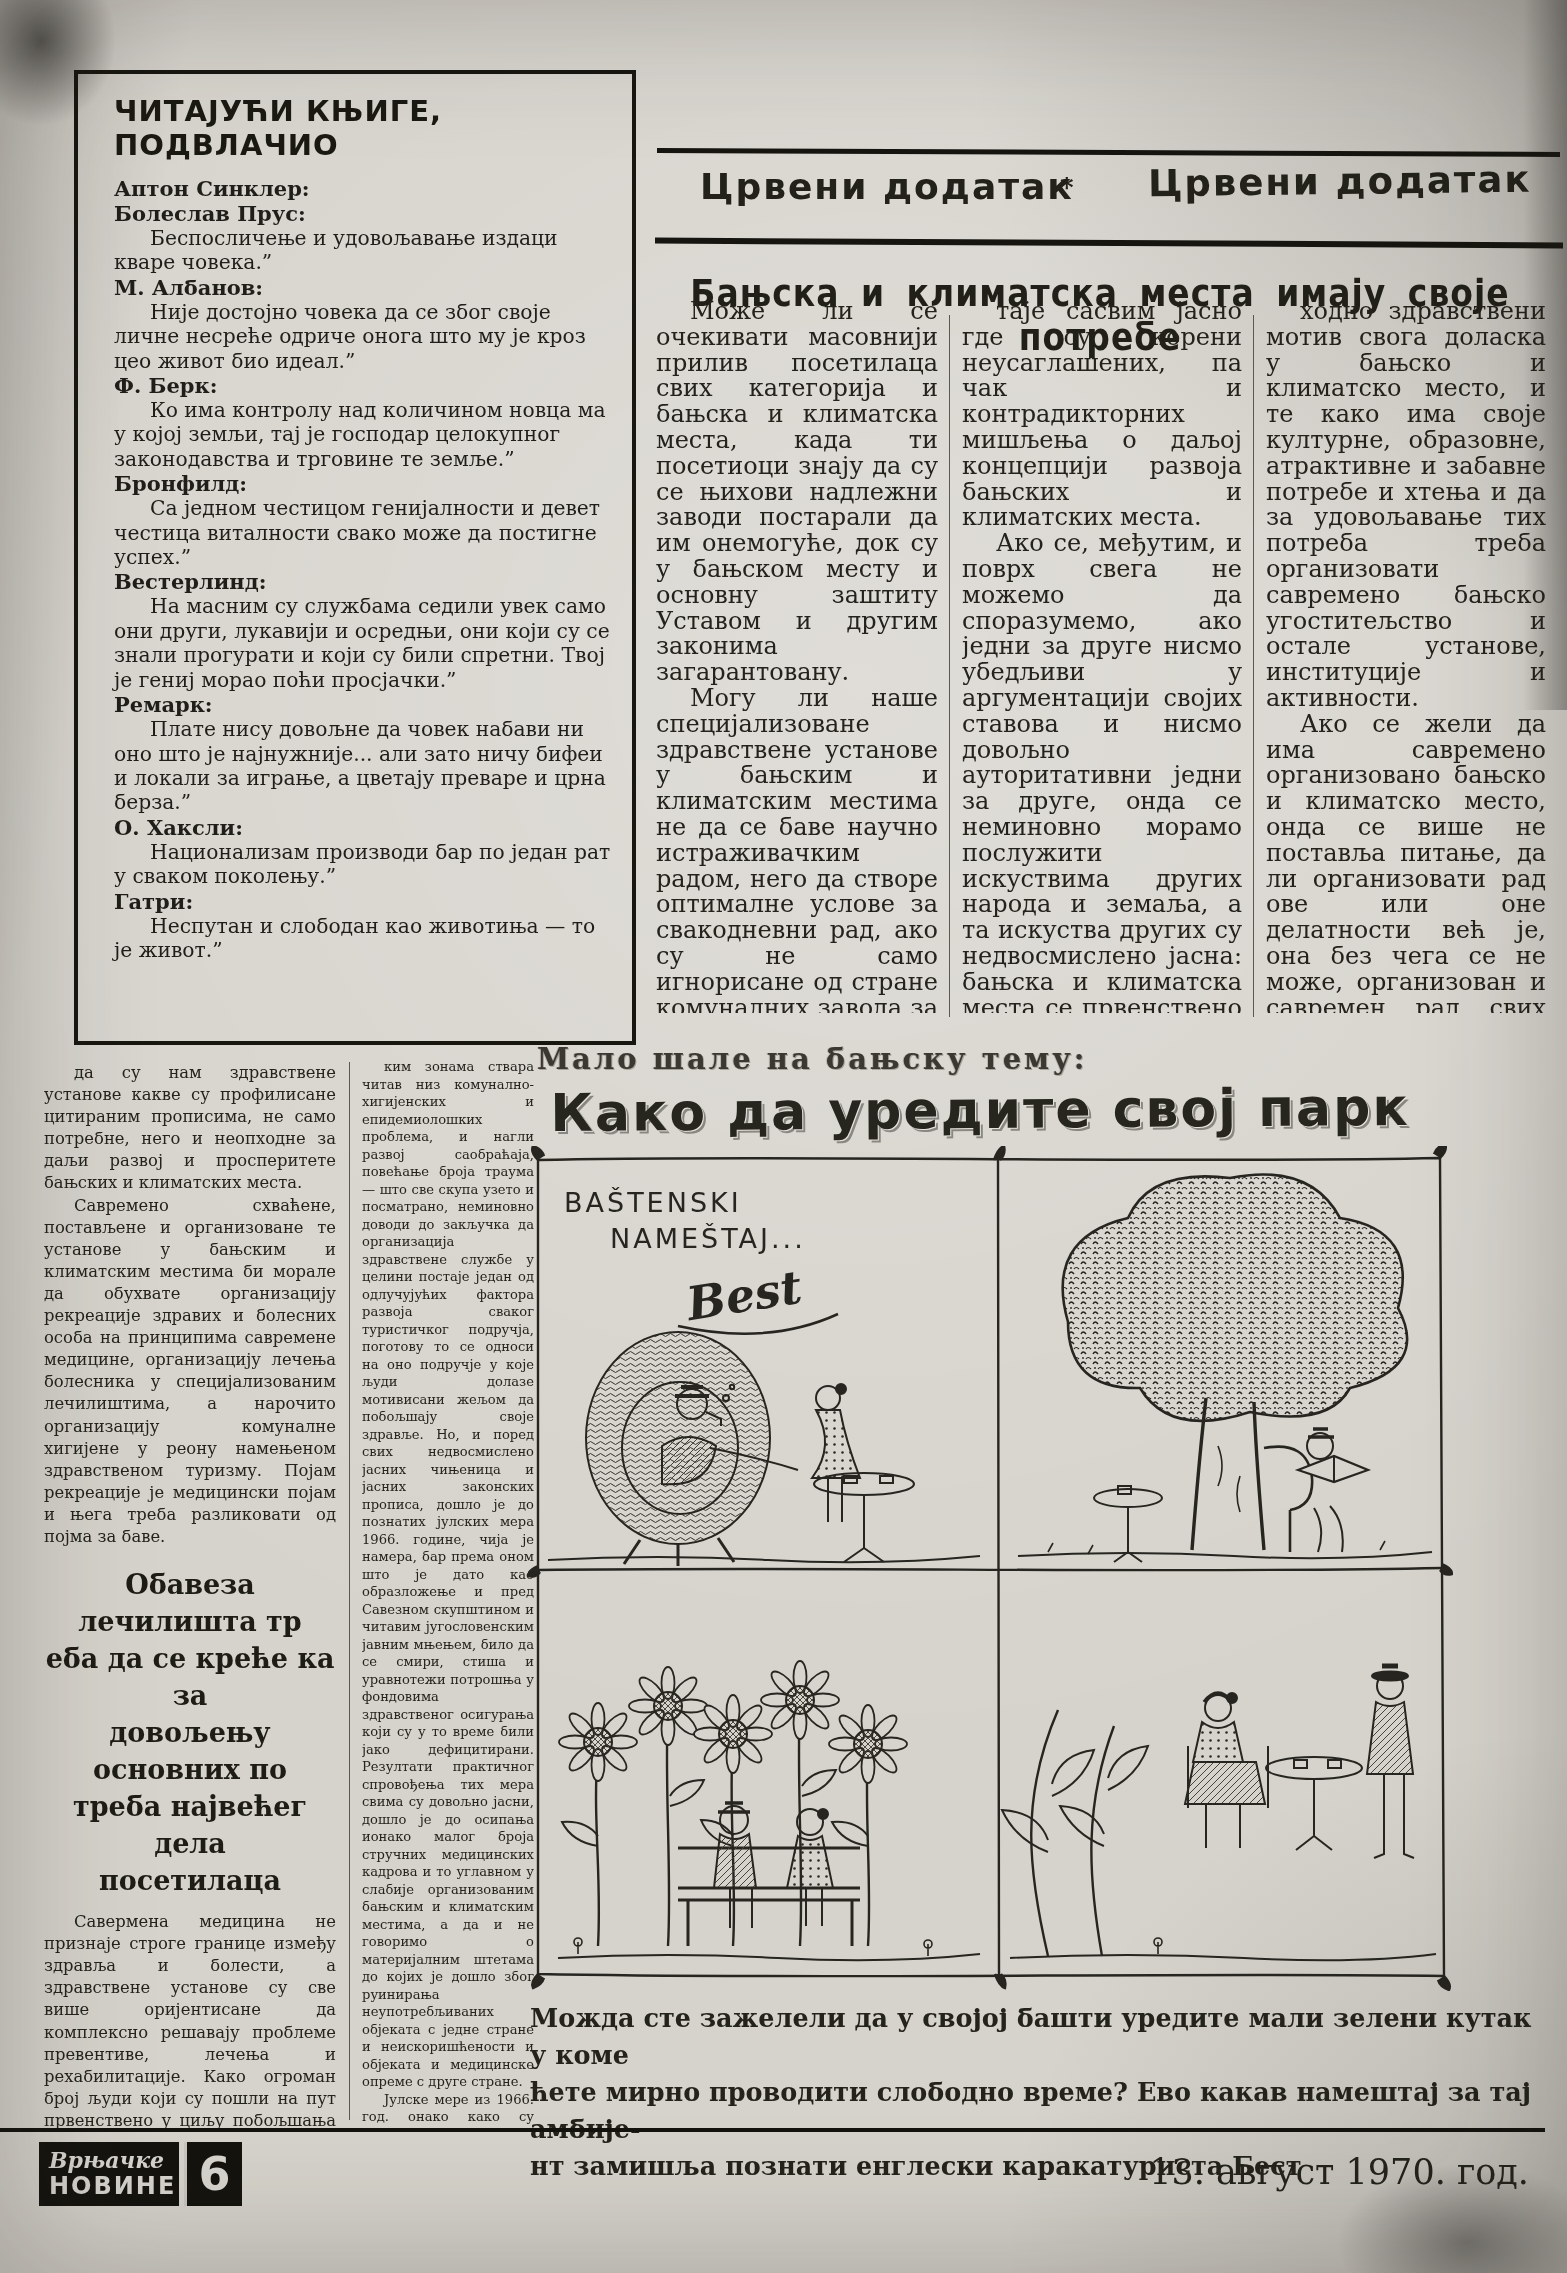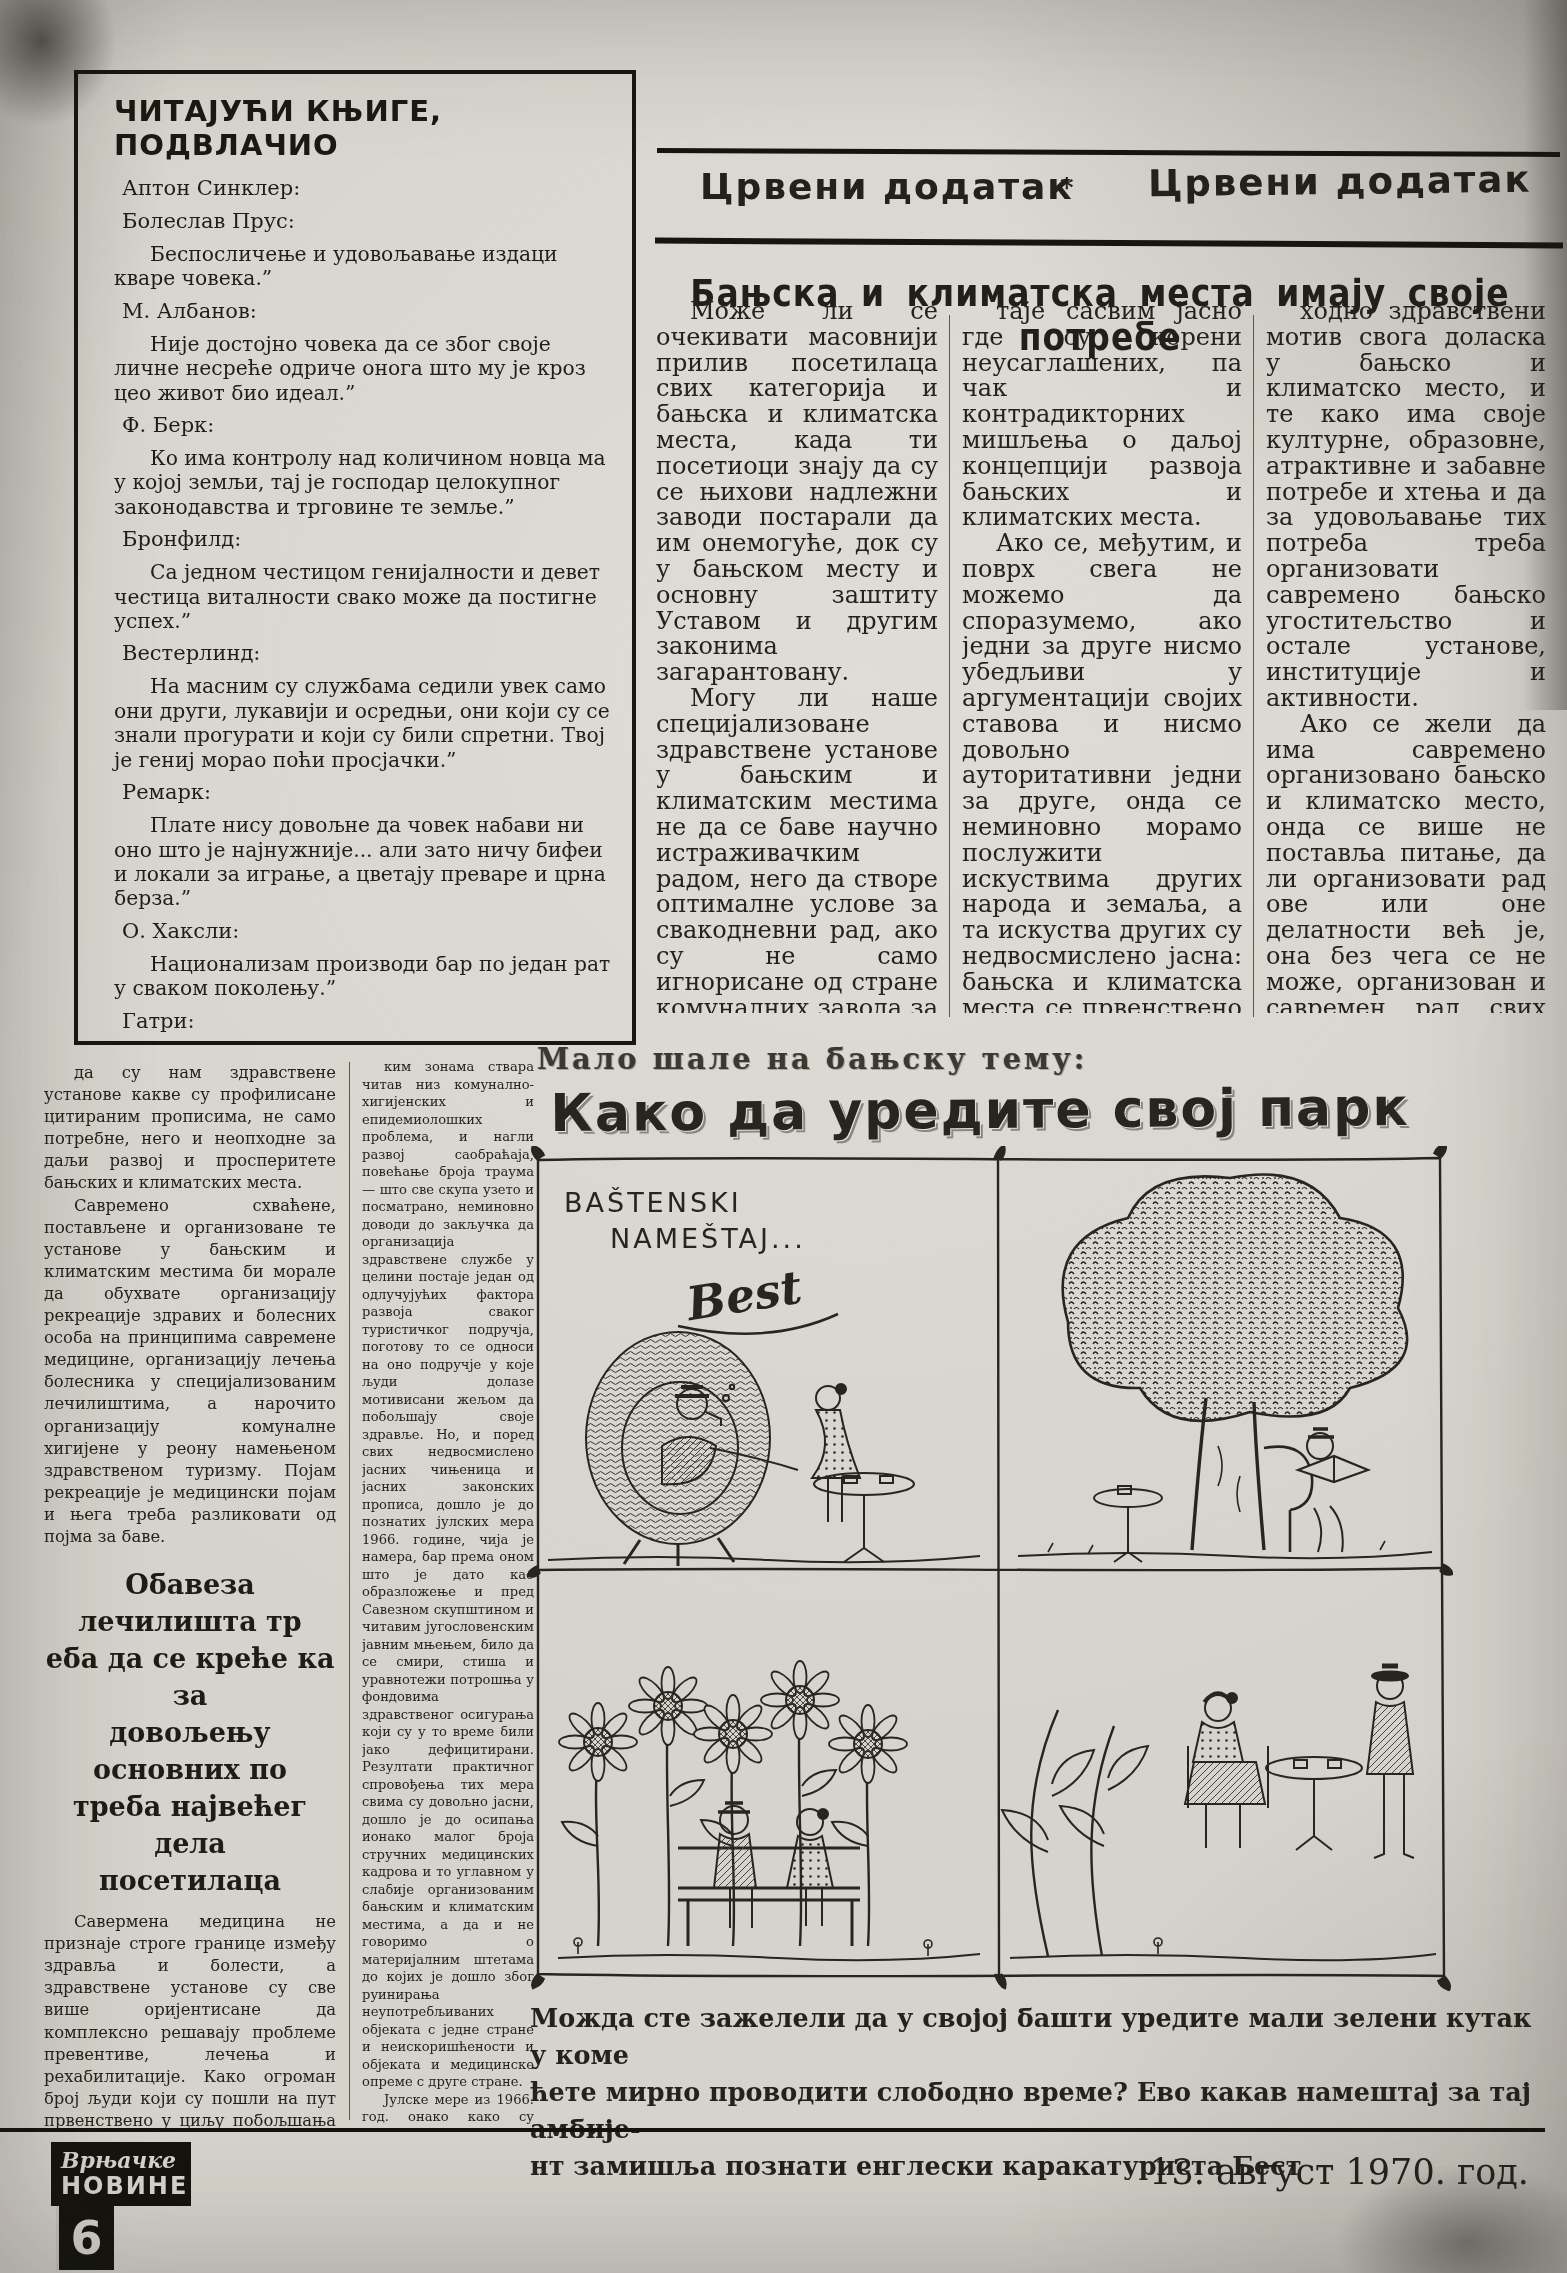--- a/index.html
+++ b/index.html
@@ -18,21 +18,21 @@
   .smudge-tr{position:absolute;right:-16px;top:-10px;width:60px;height:720px;
              background:linear-gradient(to left, rgba(18,17,13,.45), rgba(18,17,13,0));}
   .smudge-br{position:absolute;right:-30px;bottom:-50px;width:260px;height:160px;border-radius:50%;
              background:radial-gradient(closest-side, rgba(18,17,13,.4), rgba(18,17,13,0));}
 
   
   .quote-box{position:absolute;left:74px;top:70px;width:562px;height:975px;border:4px solid #17160f;
              padding:20px 16px 8px 36px;overflow:hidden;}
   .qb-title{margin:0 0 14px 0;font-family:"DejaVu Sans",sans-serif;font-weight:bold;font-size:29px;
             letter-spacing:1px;color:#1a1912;}
-  .qb-author{margin:8px;font-weight:normal;font-size:21px;line-height:25px;}
+  .qb-author{margin:0;font-weight:bold;font-size:21px;line-height:25px;}
   .qb-quote{margin:0;font-size:20.3px;line-height:24.4px;text-indent:36px;}
 
   
   .sup-rule-top{position:absolute;left:657px;top:150px;width:903px;height:5px;background:#16150f;transform:rotate(0.25deg);}
   .sup-h-left{position:absolute;left:700px;top:166px;font-family:"DejaVu Sans",sans-serif;font-weight:bold;
               font-size:36px;letter-spacing:2px;color:#22211a;}
   .sup-star{position:absolute;left:1060px;top:172px;font-size:26px;font-weight:bold;color:#22211a;}
   .sup-h-right{position:absolute;left:1148px;top:160px;font-family:"DejaVu Sans",sans-serif;font-weight:bold;
                font-size:37px;letter-spacing:2px;color:#22211a;transform:rotate(-0.7deg);}
   .sup-rule-bottom{position:absolute;left:655px;top:240px;width:908px;height:6px;background:#16150f;transform:rotate(0.3deg);}
@@ -68,21 +68,21 @@
   .cartoon-title{position:absolute;left:505px;top:1080px;width:950px;text-align:center;
                  font-family:"DejaVu Sans",sans-serif;font-weight:bold;font-size:52px;letter-spacing:2px;
                  color:#26251e;transform:rotate(-0.4deg);
                  text-shadow:1px 1px 0 #e6e3dc, 3px 3px 0 rgba(38,37,30,.45);}
   .cartoon-svg{position:absolute;left:528px;top:1146px;}
   .cartoon-caption{position:absolute;left:530px;top:2000px;width:1018px;font-weight:bold;font-size:25.5px;
                    line-height:37px;white-space:pre-line;color:#23221b;}
 
   
   .footer-rule{position:absolute;left:0;top:2128px;width:1545px;height:4px;background:#14130e;}
-  .masthead{position:absolute;left:51px;top:2142px;display:flex;align-items:stretch;flex-direction:column;}
+  .masthead{position:absolute;left:39px;top:2142px;display:flex;align-items:stretch;}
   .mast-box{background:#14130e;color:#d8d5cf;width:140px;height:64px;padding:6px 8px 4px 10px;}
   .mast-l1{display:block;font-style:italic;font-weight:bold;font-size:22px;line-height:24px;}
   .mast-l2{display:block;font-family:"DejaVu Sans",sans-serif;font-weight:bold;font-size:24px;
            letter-spacing:2px;line-height:28px;}
   .mast-num{background:#14130e;color:#d8d5cf;width:58px;height:64px;margin-left:5px;display:flex;
             align-items:center;justify-content:center;font-family:"DejaVu Sans",sans-serif;
             font-weight:bold;font-size:46px;border-left:3px solid #c9c6c0;}
   .page-date{position:absolute;right:38px;top:2152px;width:420px;text-align:right;font-size:35px;color:#23221b;}
 </style>
 </head>

